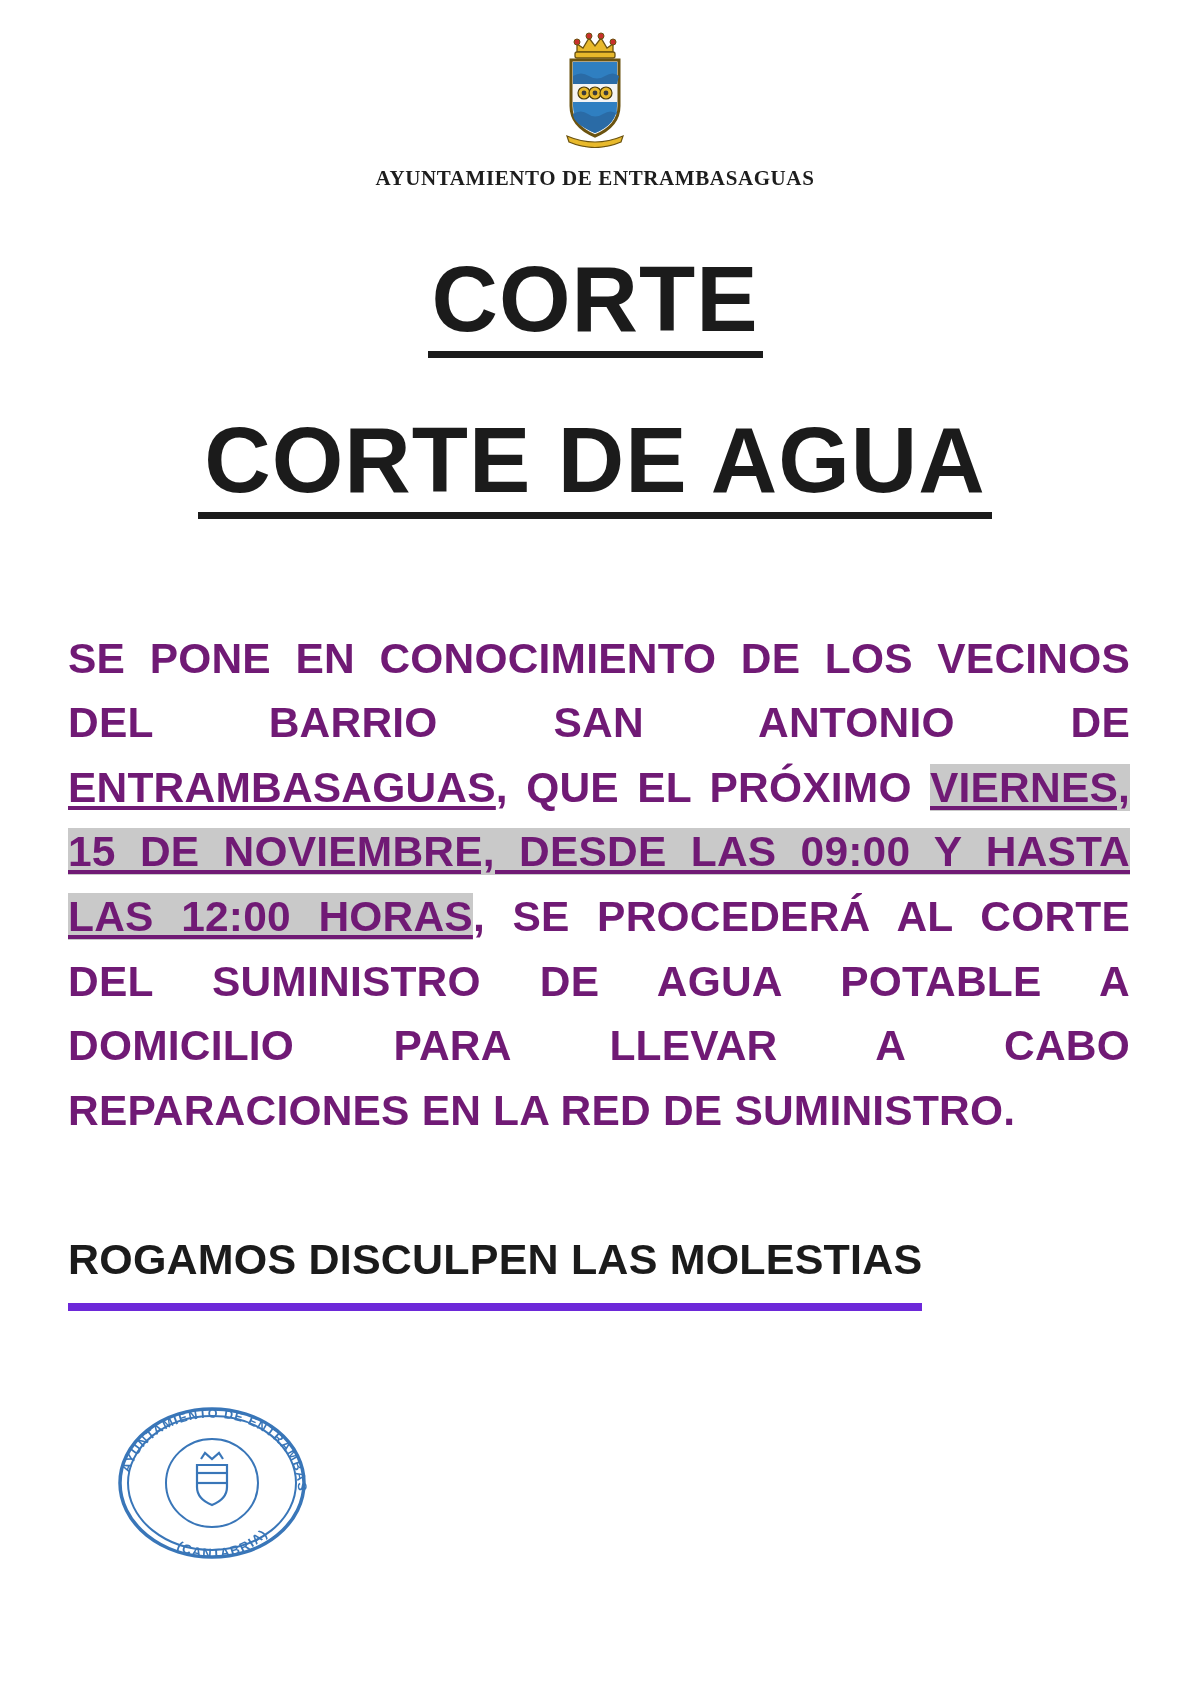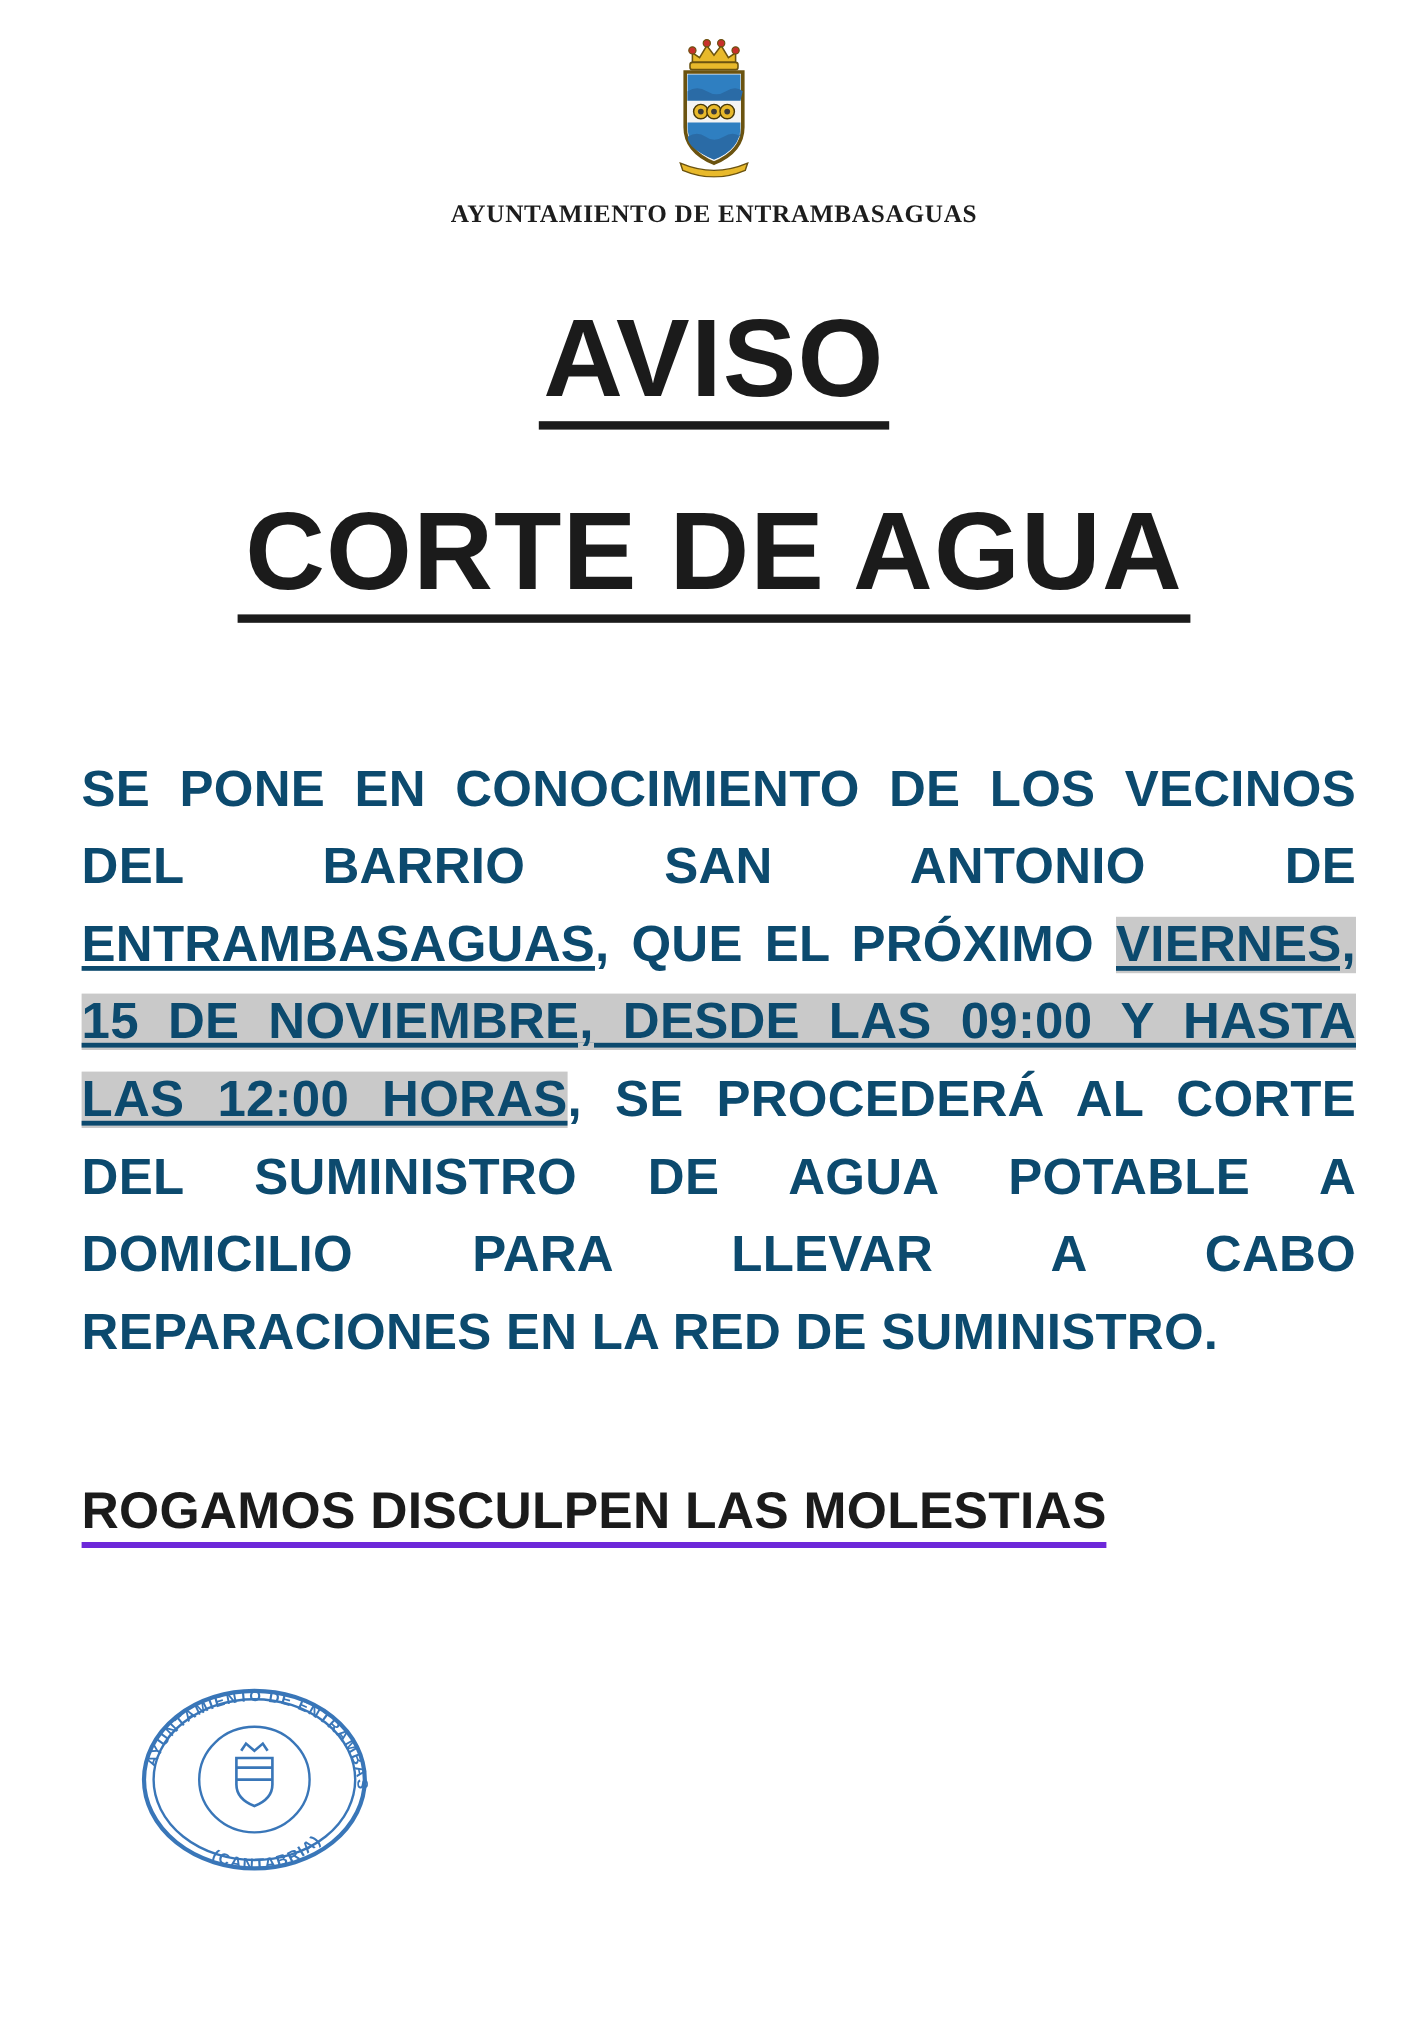--- a/index.html
+++ b/index.html
@@ -79,43 +79,43 @@
   }
 
   
   .body-block {
     margin: 108px 60px 0 68px;
     font-size: 42.5px;
     font-weight: bold;
     line-height: 1.52;
     text-align: justify;
     text-justify: inter-word;
-    color: #0c4a6e;
+    color: #701a75;
     letter-spacing: 0.2px;
   }
   .body-block .u {
     text-decoration: underline;
     text-underline-offset: 4px;
   }
   .body-block .hl {
     background: #c9c9c9;
     text-decoration: underline;
     text-underline-offset: 4px;
   }
 
   
   .closing {
     margin: 92px 0 0 68px;
     display: inline-block;
     font-size: 43px;
     font-weight: bold;
     letter-spacing: 0.2px;
     color: #1b1b1b;
-    border-bottom: 5px solid #6d28d9;
-    padding-bottom: 1px;
+    border-bottom: 8px solid #6d28d9;
+    padding-bottom: 19px;
   }
 
   
   .stamp {
     position: absolute;
     left: 105px;
     top: 1395px;
     width: 215px;
     height: 175px;
     opacity: 0.95;
@@ -153,21 +153,21 @@
       <path d="M26 76 L70 76 L70 80 Q70 98 48 107 Q26 98 26 80 Z" fill="#2f7fc1"></path>
       <path d="M26 88 q8 -5 15 0 t15 0 t14 0 L70 80 Q70 98 48 107 Q26 98 26 88 Z" fill="#2a6ba6"></path>
 
       <path d="M20 110 Q48 122 76 110 L74 116 Q48 127 22 116 Z" fill="#e8b92b" stroke="#6b5310" stroke-width="1.2"></path>
     </svg>
   </div>
 
   <div class="council-name">AYUNTAMIENTO DE ENTRAMBASAGUAS</div>
 
   <div class="heading-block">
-    <span class="heading-1">AVISO</span>
+    <span class="heading-1">CORTE</span>
   </div>
   <div class="heading-2-wrap">
     <span class="heading-2">CORTE DE AGUA</span>
   </div>
 
   <div class="body-block">
     <span>SE PONE EN CONOCIMIENTO DE LOS VECINOS DEL BARRIO SAN ANTONIO DE </span><span class="u">ENTRAMBASAGUAS</span><span>, QUE EL PRÓXIMO </span><span class="hl">VIERNES, 15 DE NOVIEMBRE, DESDE LAS 09:00 Y HASTA LAS 12:00 HORAS</span><span>, SE PROCEDERÁ AL CORTE DEL SUMINISTRO DE AGUA POTABLE A DOMICILIO PARA LLEVAR A CABO REPARACIONES EN LA RED DE SUMINISTRO.</span>
   </div>
 
   <div>

